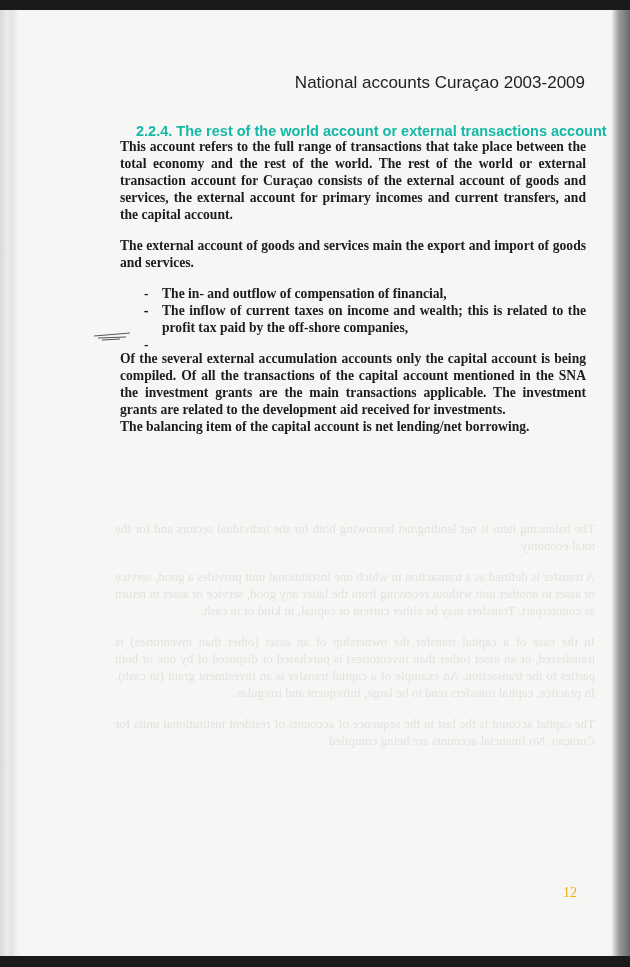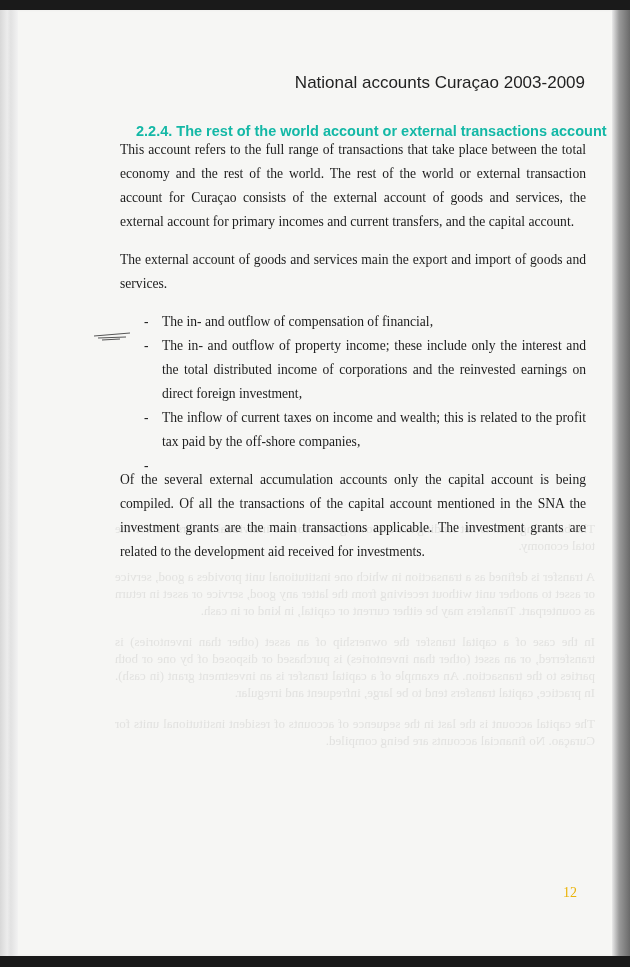--- a/index.html
+++ b/index.html
@@ -31,21 +31,21 @@
     position: absolute; top: 73px; right: 45px;
     font-family: "Liberation Sans", sans-serif; font-size: 17px; color: #222;
   }
   .heading {
     position: absolute; left: 120px; top: 107px; width: 480px;
     font-family: "Liberation Sans", sans-serif; font-weight: bold; font-size: 14.5px;
     color: #14b8a6; margin: 16px;
   }
   .body {
     position: absolute; left: 120px; top: 138px; width: 466px;
-    font-size: 13.6px; line-height: 24px; color: #1c1c1c; text-align: justify;
+    font-size: 13.6px; line-height: 17px; color: #1c1c1c; text-align: justify; font-weight: bold;
   }
   .body p { margin: 0 0 14px 0; }
   .body p.tight { margin-bottom: 0; }
   ul.bullets { list-style: none; margin: 0 0 14px 0; padding: 0; }
   ul.bullets li { position: relative; padding-left: 42px; }
   ul.bullets li .dash { position: absolute; left: 24px; top: 0; }
   .page-number {
     position: absolute; left: 563px; top: 885px;
     font-size: 14px; color: #eab308;
   }
@@ -73,20 +73,21 @@
 
 <svg class="margin-mark" viewBox="0 0 40 14">
   <path d="M2 8 L38 5 M6 10 L34 9 M10 12 L28 11" stroke="#555" stroke-width="1" fill="none"></path>
 </svg>
 
 <div class="body">
   <p>This account refers to the full range of transactions that take place between the total economy and the rest of the world. The rest of the world or external transaction account for Curaçao consists of the external account of goods and services, the external account for primary incomes and current transfers, and the capital account.</p>
   <p>The external account of goods and services main the export and import of goods and services.</p>
   <ul class="bullets">
     <li><span class="dash">-</span><span>The in- and outflow of compensation of financial,</span></li>
-    <li><span class="dash">-</span><span>The in- and outflow of property income; these include only the interest and the total distributed income of corporations and the reinvested earnings on direct foreign investment,</span></li>
+    <li><span class="dash">-</span></li>
     <li><span class="dash">-</span><span>The inflow of current taxes on income and wealth; this is related to the profit tax paid by the off-shore companies,</span></li>
     <li><span class="dash">-</span></li>
   </ul>
   <p class="tight">Of the several external accumulation accounts only the capital account is being compiled. Of all the transactions of the capital account mentioned in the SNA the investment grants are the main transactions applicable. The investment grants are related to the development aid received for investments.</p>
+  <p>The balancing item of the capital account is net lending/net borrowing.</p>
 </div>
 
 <div class="page-number">12</div>
 
 </body></html>

